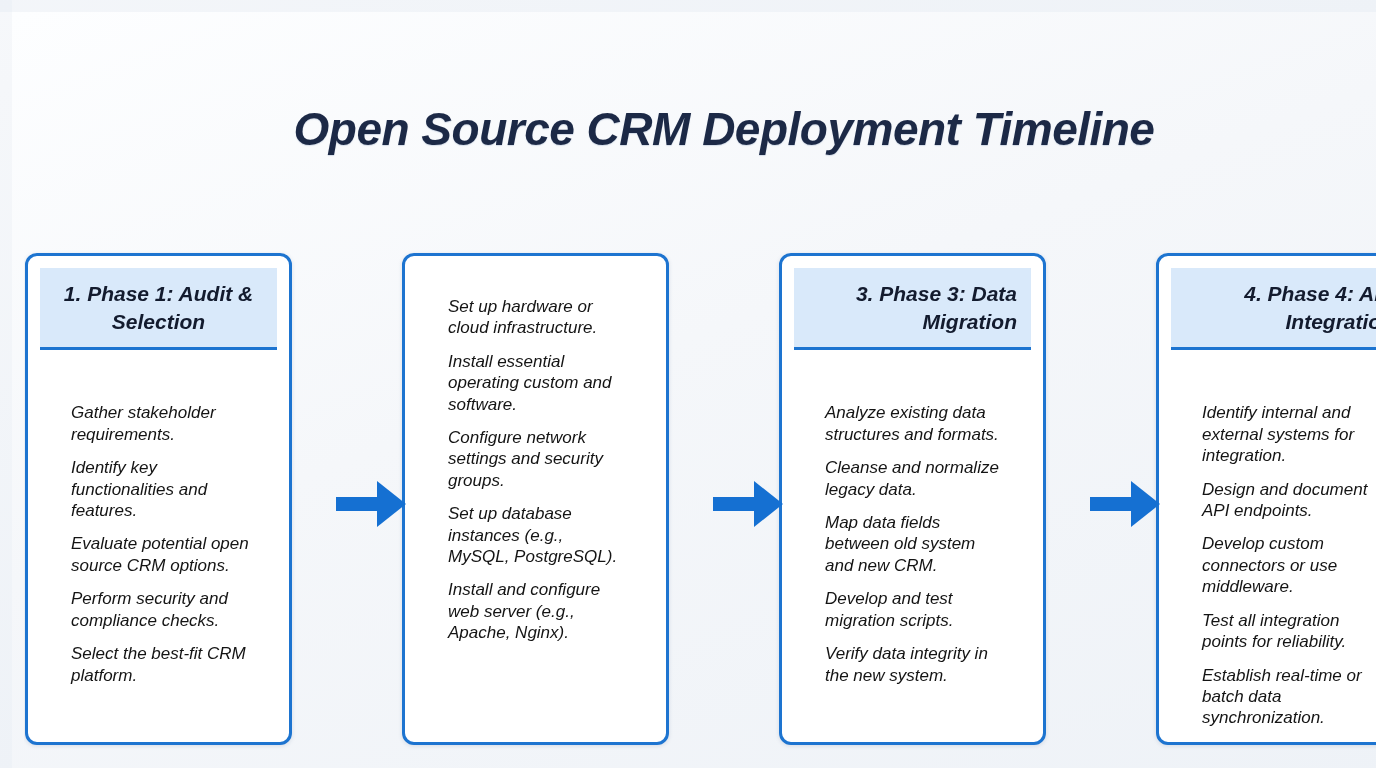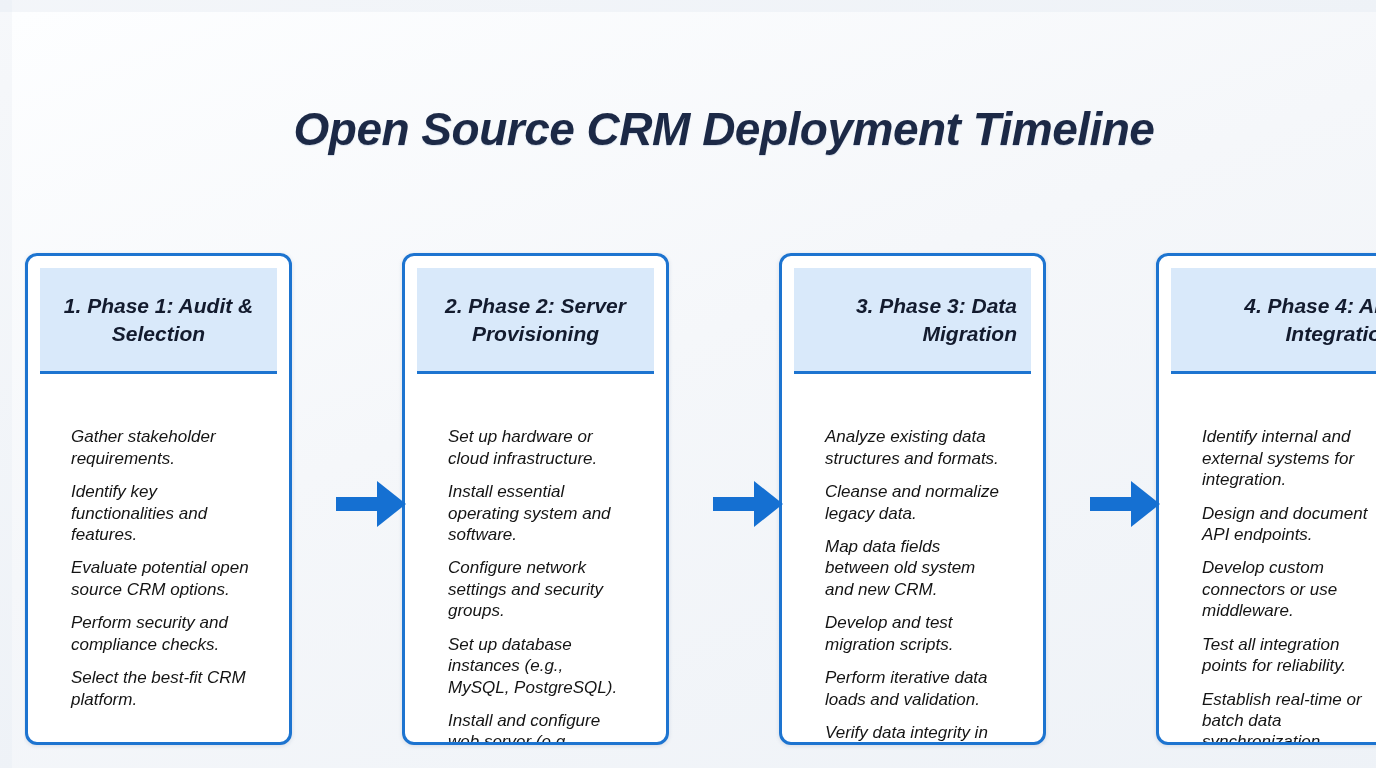--- a/index.html
+++ b/index.html
@@ -49,21 +49,21 @@
     flex-direction: column;
     overflow: hidden;
   }
   .card-header {
     flex: none;
     min-height: 79px;
     background: var(--header-bg);
     border-bottom: 3px solid var(--accent-blue);
     display: flex;
     align-items: center;
-    padding: 24px 14px;
+    padding: 12px 14px;
     font-size: 21px;
     font-weight: 700;
     line-height: 1.32;
     color: #131b2e;
   }
   .card-header.ha-center { justify-content: center; text-align: center; }
   .card-header.ha-left   { justify-content: flex-start; text-align: right; padding-left: 16px; }
   .card-body {
     flex: 1;
     padding: 16px 14px 10px 19px;
@@ -121,45 +121,43 @@
   </div>
 
   <div class="arrow-cell">
     <div class="arrow">
       <span class="arrow-shaft"></span>
       <span class="arrow-head"></span>
     </div>
   </div>
 
   <div class="card">
-    <div class="card-header ha-center">2. Phase 2: Server Provisioning</div>
     <div class="card-body">
       <p class="card-item">Set up hardware or cloud infrastructure.</p>
-      <p class="card-item">Install essential operating system and software.</p>
+      <p class="card-item">Install essential operating custom and software.</p>
       <p class="card-item">Configure network settings and security groups.</p>
       <p class="card-item">Set up database instances (e.g., MySQL, PostgreSQL).</p>
       <p class="card-item">Install and configure web server (e.g., Apache, Nginx).</p>
     </div>
   </div>
 
   <div class="arrow-cell">
     <div class="arrow">
       <span class="arrow-shaft"></span>
       <span class="arrow-head"></span>
     </div>
   </div>
 
   <div class="card">
     <div class="card-header ha-left">3. Phase 3: Data Migration</div>
     <div class="card-body">
       <p class="card-item">Analyze existing data structures and formats.</p>
       <p class="card-item">Cleanse and normalize legacy data.</p>
       <p class="card-item">Map data fields between old system and new CRM.</p>
       <p class="card-item">Develop and test migration scripts.</p>
-      <p class="card-item">Perform iterative data loads and validation.</p>
       <p class="card-item">Verify data integrity in the new system.</p>
     </div>
   </div>
 
   <div class="arrow-cell">
     <div class="arrow">
       <span class="arrow-shaft"></span>
       <span class="arrow-head"></span>
     </div>
   </div>

